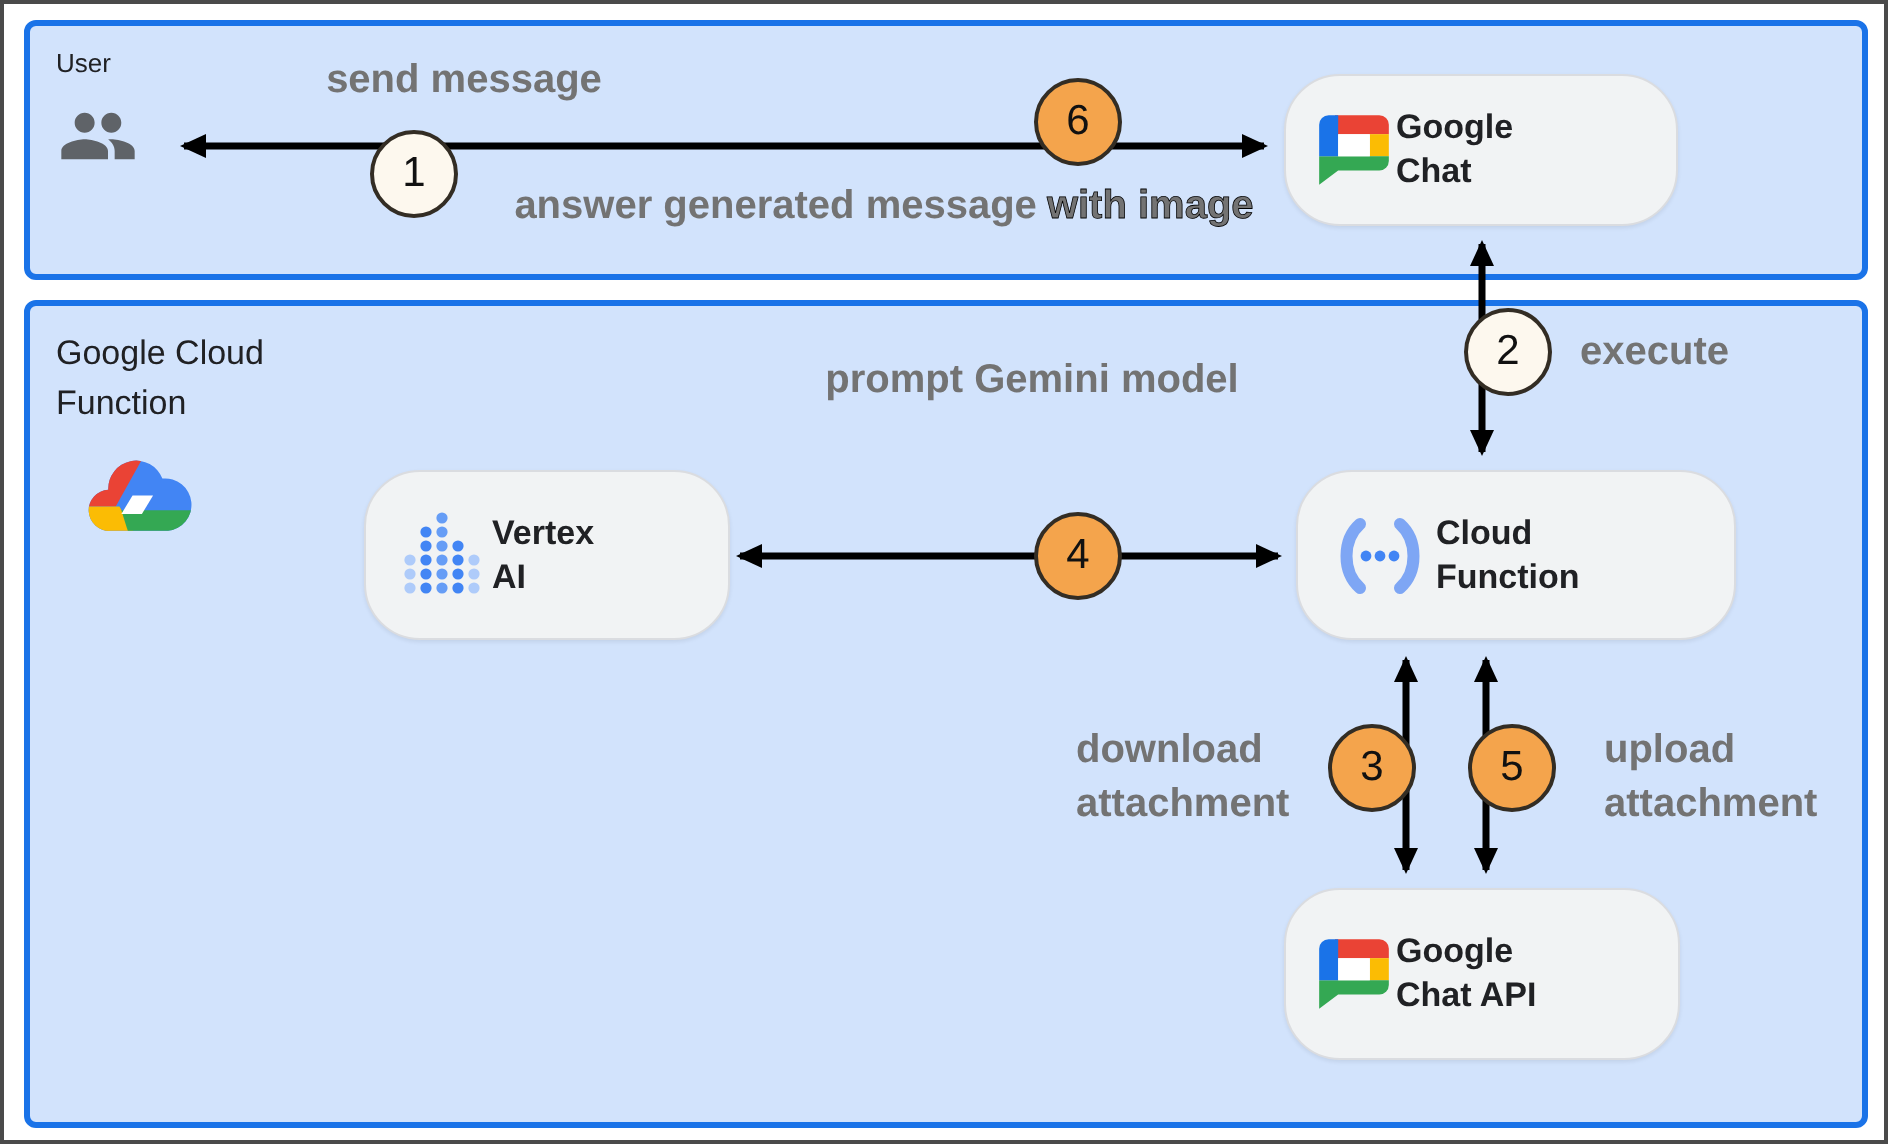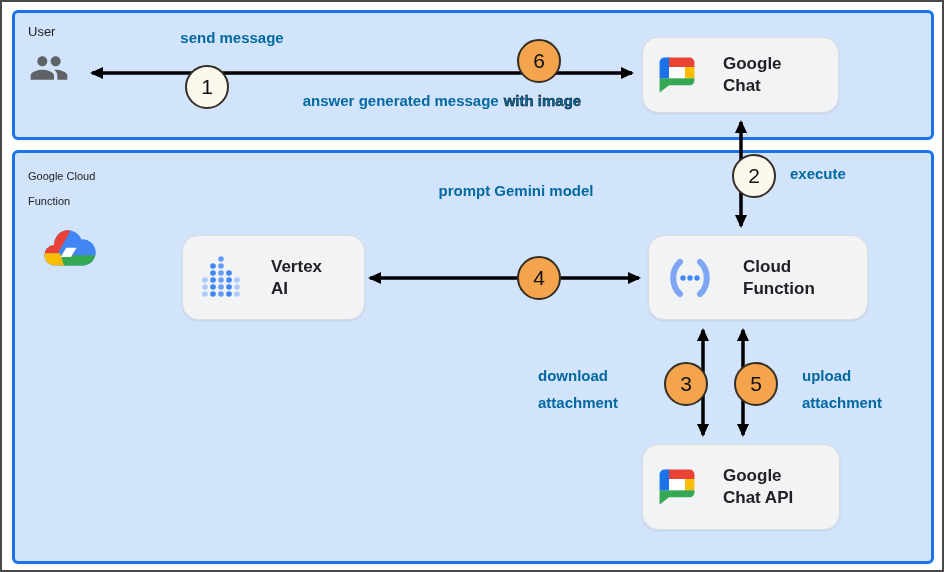--- a/index.html
+++ b/index.html
@@ -5,34 +5,34 @@
   * { margin:0; padding:0; box-sizing:border-box; }
   html,body { background:#ffffff; font-family:"Liberation Sans", sans-serif; color:#202124; }
   .canvas { position:relative; width:944px; height:572px; background:#ffffff; border:2px solid #4a4a4a; overflow:hidden; }
 
   .section { position:absolute; background:#d2e3fc; border:3px solid #1a73e8; border-radius:6px; }
   .section-user  { left:10px; top:8px;   width:922px; height:130px; }
   .section-cloud { left:10px; top:148px; width:922px; height:414px; }
 
   .arrows { position:absolute; left:0; top:0; pointer-events:none; }
 
-  .node { position:absolute; background:#f1f3f4; border:1px solid #dadce0; border-radius:16px;
-          display:flex; align-items:center; gap:27px; padding:0 15px;
+  .node { position:absolute; background:#f1f3f4; border:1px solid #dadce0; border-radius:28px;
+          display:flex; align-items:center; gap:2px; padding:0 15px;
           box-shadow:0 1px 2px rgba(0,0,0,0.08); }
   .node-label { font-weight:700; font-size:17px; line-height:22px; color:#202124; }
   .node-gchat  { left:640px; top:35px;  width:197px; height:76px; }
   .node-vertex { left:180px; top:233px; width:183px; height:85px; }
   .node-func   { left:646px; top:233px; width:220px; height:85px; }
   .node-api    { left:640px; top:442px; width:198px; height:86px; }
 
-  .lbl { position:absolute; font-size:15px; font-weight:600; color:#0369a1; }
+  .lbl { position:absolute; font-size:20px; font-weight:600; color:#737373; }
   .xbold { font-weight:800; -webkit-text-stroke:0.4px #000; }
 
   .lbl-user     { left:26px;  top:22px;  font-size:13px; font-weight:400; color:#202124; }
-  .lbl-cloudproj{ left:26px;  top:162px; font-size:11px; font-weight:400; line-height:25px; color:#202124; }
+  .lbl-cloudproj{ left:26px;  top:162px; font-size:17px; font-weight:400; line-height:25px; color:#202124; }
   .lbl-send     { left:150px; top:27px;  width:160px; text-align:center; }
   .lbl-answer   { left:240px; top:90px;  width:400px; display:flex; justify-content:center; gap:5px; }
   .lbl-execute  { left:788px; top:163px; }
   .lbl-prompt   { left:364px; top:176px; width:300px; text-align:center; line-height:25px; }
   .lbl-download { left:536px; top:360px; line-height:27px; }
   .lbl-upload   { left:800px; top:360px; line-height:27px; }
 
   .step { position:absolute; width:44px; height:44px; border-radius:50%; border:2px solid #332d24;
           display:flex; align-items:center; justify-content:center; font-size:21px; color:#111; }
   .step-light  { background:#fdf8ee; }

